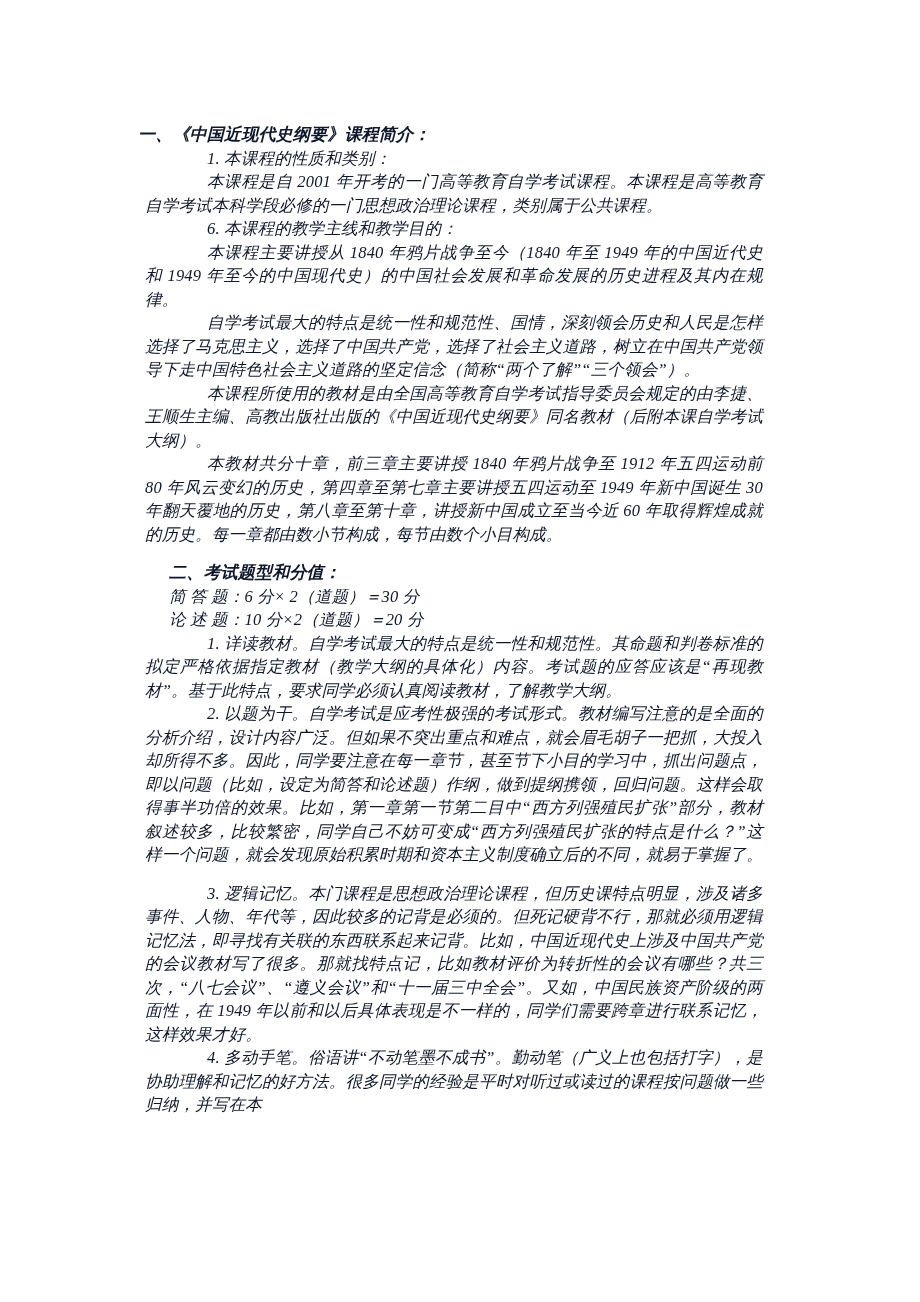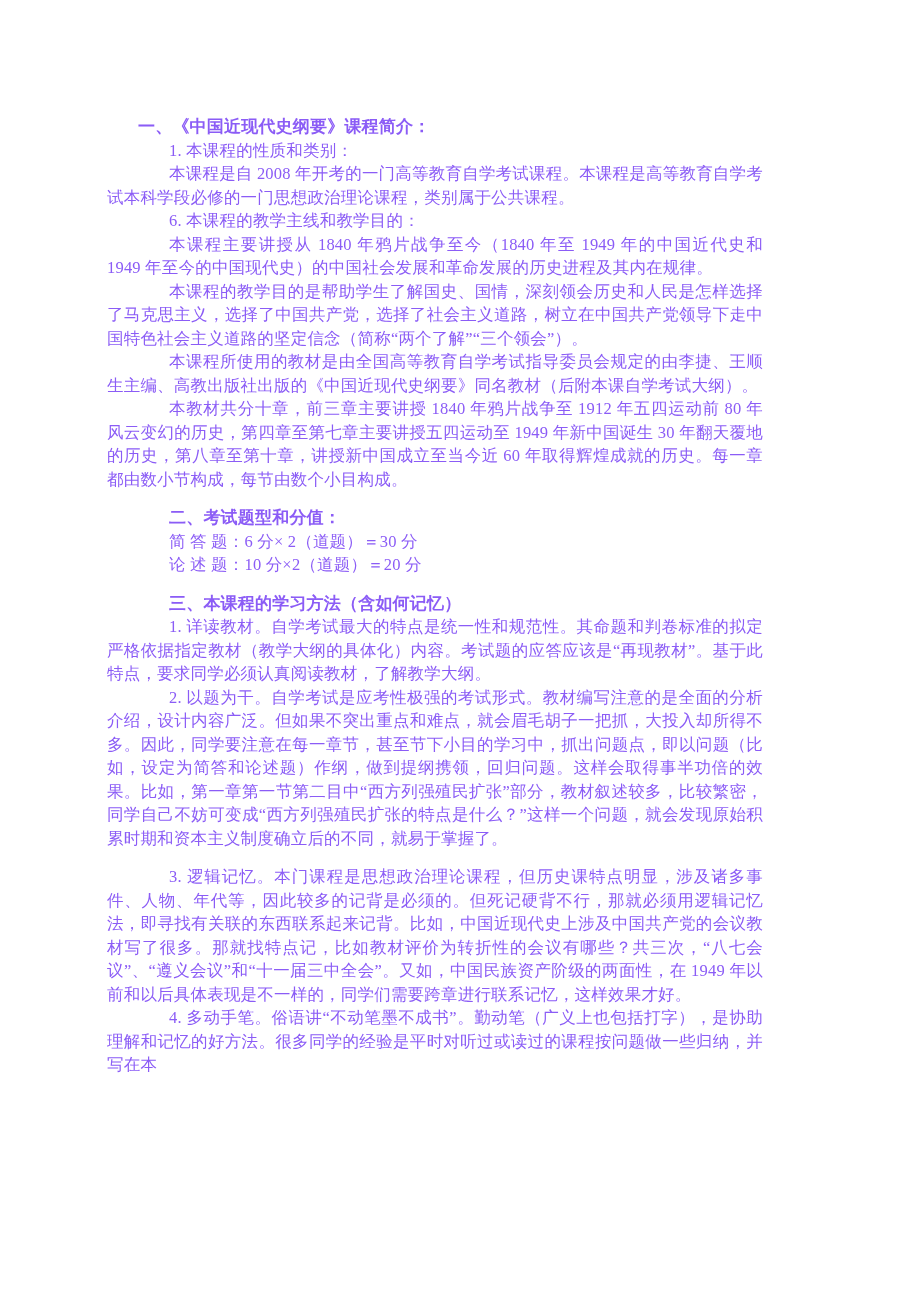--- a/index.html
+++ b/index.html
@@ -10,24 +10,25 @@
   .page {
     position: relative;
     width: 920px;
     height: 1302px;
     background: #ffffff;
     overflow: hidden;
     font-family: "Liberation Serif", "DejaVu Serif", serif;
   }
   .doc {
     position: absolute;
-    top: 115px;
+    top: 123px;
     left: 107px;
     width: 656px;
-    color: #8b5cf6;
+    color: #0f172a;
+    font-style: italic;
   }
   .block {
     font-size: 16.5px;
     line-height: 23.5px;
     text-align: justify;
     text-align-last: left;
     letter-spacing: 0.2px;
     margin: 0;
   }
   .block.heading1 {
@@ -37,44 +38,44 @@
     text-align: left;
   }
   .block.heading2 {
     font-weight: bold;
     text-indent: 62px;
     font-size: 17px;
     text-align: right;
   }
   .block.para {
     text-indent: 62px;
+    margin-left: 38px;
   }
   .block.line {
     text-indent: 62px;
     text-align: left;
   }
   .block.gap {
     margin-top: 15px;
   }
 </style>
 </head>
 <body>
 
 <div class="page">
   <div class="doc">
       <div class="block heading1">一、《中国近现代史纲要》课程简介：</div>
       <div class="block para">1. 本课程的性质和类别：</div>
-      <div class="block para">本课程是自 2008 年开考的一门高等教育自学考试课程。本课程是高等教育自学考试本科学段必修的一门思想政治理论课程，类别属于公共课程。</div>
+      <div class="block para">本课程是自 2001 年开考的一门高等教育自学考试课程。本课程是高等教育自学考试本科学段必修的一门思想政治理论课程，类别属于公共课程。</div>
       <div class="block para">6. 本课程的教学主线和教学目的：</div>
       <div class="block para">本课程主要讲授从 1840 年鸦片战争至今（1840 年至 1949 年的中国近代史和 1949 年至今的中国现代史）的中国社会发展和革命发展的历史进程及其内在规律。</div>
-      <div class="block para">本课程的教学目的是帮助学生了解国史、国情，深刻领会历史和人民是怎样选择了马克思主义，选择了中国共产党，选择了社会主义道路，树立在中国共产党领导下走中国特色社会主义道路的坚定信念（简称“两个了解”“三个领会”）。</div>
+      <div class="block para">自学考试最大的特点是统一性和规范性、国情，深刻领会历史和人民是怎样选择了马克思主义，选择了中国共产党，选择了社会主义道路，树立在中国共产党领导下走中国特色社会主义道路的坚定信念（简称“两个了解”“三个领会”）。</div>
       <div class="block para">本课程所使用的教材是由全国高等教育自学考试指导委员会规定的由李捷、王顺生主编、高教出版社出版的《中国近现代史纲要》同名教材（后附本课自学考试大纲）。</div>
       <div class="block para">本教材共分十章，前三章主要讲授 1840 年鸦片战争至 1912 年五四运动前 80 年风云变幻的历史，第四章至第七章主要讲授五四运动至 1949 年新中国诞生 30 年翻天覆地的历史，第八章至第十章，讲授新中国成立至当今近 60 年取得辉煌成就的历史。每一章都由数小节构成，每节由数个小目构成。</div>
       <div class="block heading2 gap">二、考试题型和分值：</div>
       <div class="block line">简 答 题：6 分× 2（道题）＝30 分</div>
       <div class="block line">论 述 题：10 分×2（道题）＝20 分</div>
-      <div class="block heading2 gap">三、本课程的学习方法（含如何记忆）</div>
       <div class="block para">1. 详读教材。自学考试最大的特点是统一性和规范性。其命题和判卷标准的拟定严格依据指定教材（教学大纲的具体化）内容。考试题的应答应该是“再现教材”。基于此特点，要求同学必须认真阅读教材，了解教学大纲。</div>
       <div class="block para">2. 以题为干。自学考试是应考性极强的考试形式。教材编写注意的是全面的分析介绍，设计内容广泛。但如果不突出重点和难点，就会眉毛胡子一把抓，大投入却所得不多。因此，同学要注意在每一章节，甚至节下小目的学习中，抓出问题点，即以问题（比如，设定为简答和论述题）作纲，做到提纲携领，回归问题。这样会取得事半功倍的效果。比如，第一章第一节第二目中“西方列强殖民扩张”部分，教材叙述较多，比较繁密，同学自己不妨可变成“西方列强殖民扩张的特点是什么？”这样一个问题，就会发现原始积累时期和资本主义制度确立后的不同，就易于掌握了。</div>
       <div class="block para gap">3. 逻辑记忆。本门课程是思想政治理论课程，但历史课特点明显，涉及诸多事件、人物、年代等，因此较多的记背是必须的。但死记硬背不行，那就必须用逻辑记忆法，即寻找有关联的东西联系起来记背。比如，中国近现代史上涉及中国共产党的会议教材写了很多。那就找特点记，比如教材评价为转折性的会议有哪些？共三次，“八七会议”、“遵义会议”和“十一届三中全会”。又如，中国民族资产阶级的两面性，在 1949 年以前和以后具体表现是不一样的，同学们需要跨章进行联系记忆，这样效果才好。</div>
       <div class="block para">4. 多动手笔。俗语讲“不动笔墨不成书”。勤动笔（广义上也包括打字），是协助理解和记忆的好方法。很多同学的经验是平时对听过或读过的课程按问题做一些归纳，并写在本</div>
     </div>
 </div>
 
 </body></html>

